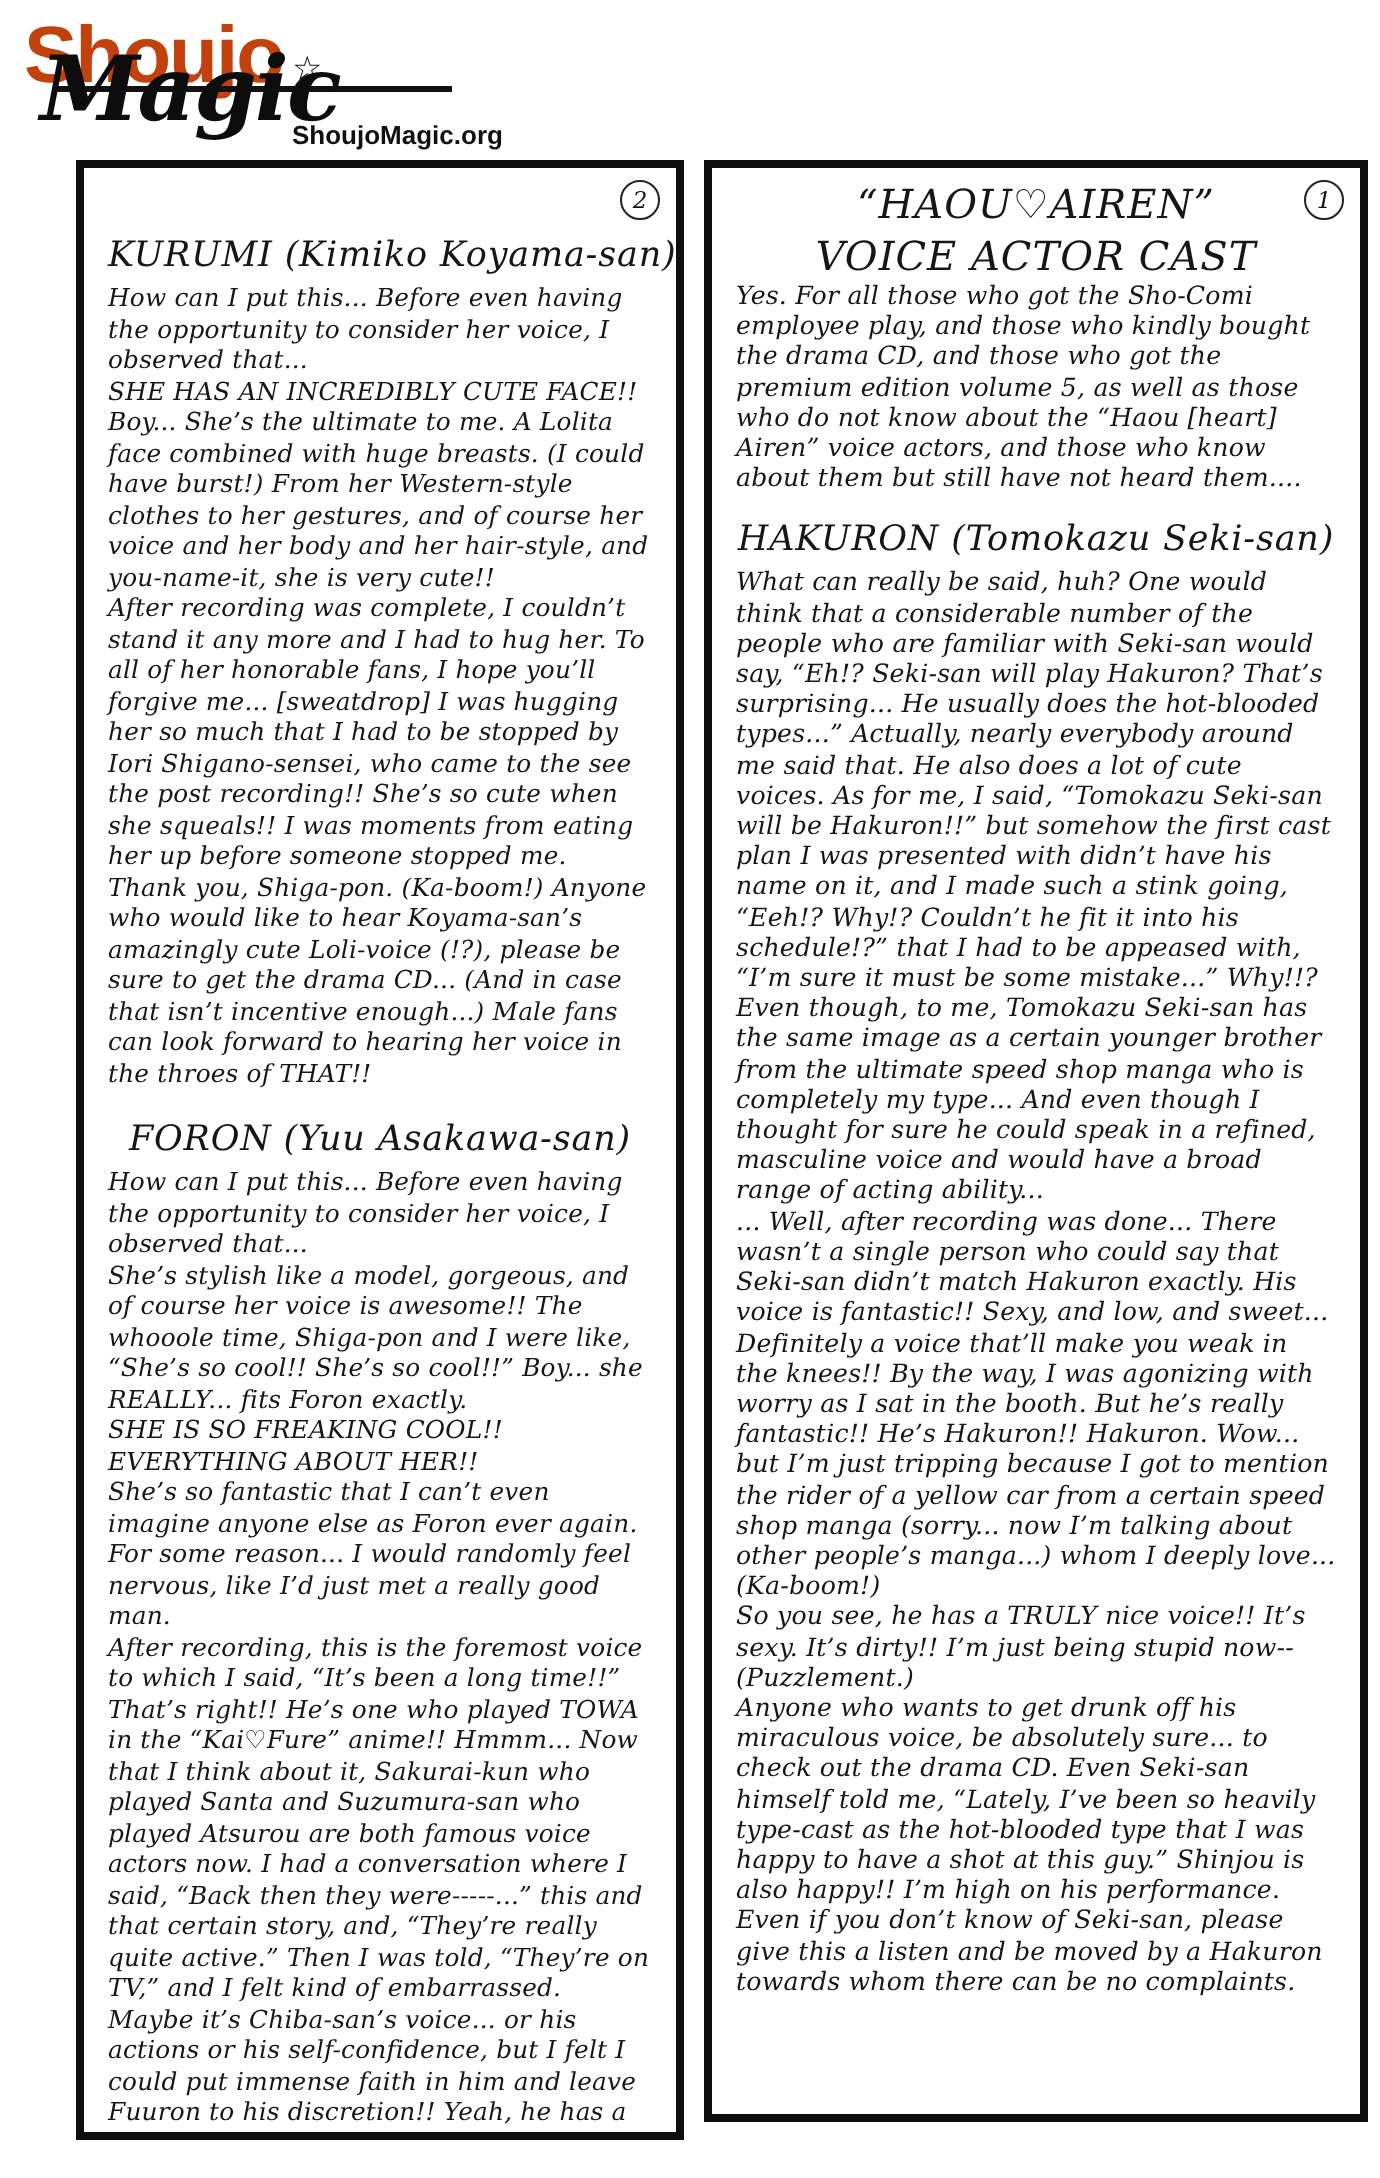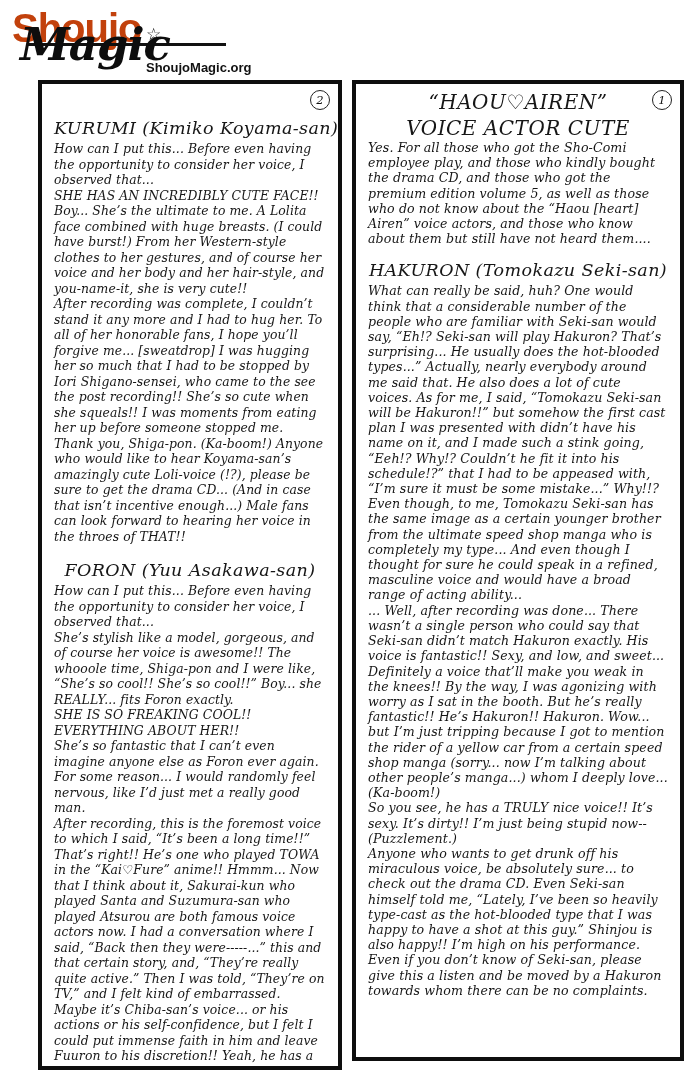--- a/index.html
+++ b/index.html
@@ -87,21 +87,21 @@
   <p>SHE IS SO FREAKING COOL!! EVERYTHING ABOUT HER!!</p>
   <p>She’s so fantastic that I can’t even imagine anyone else as Foron ever again. For some reason... I would randomly feel nervous, like I’d just met a really good man.</p>
 
   <p>After recording, this is the foremost voice to which I said, “It’s been a long time!!” That’s right!! He’s one who played TOWA in the “Kai♡Fure” anime!! Hmmm... Now that I think about it, Sakurai-kun who played Santa and Suzumura-san who played Atsurou are both famous voice actors now. I had a conversation where I said, “Back then they were-----...” this and that certain story, and, “They’re really quite active.” Then I was told, “They’re on TV,” and I felt kind of embarrassed. Maybe it’s Chiba-san’s voice... or his actions or his self-confidence, but I felt I could put immense faith in him and leave Fuuron to his discretion!! Yeah, he has a nice voice. ♡</p>
 </div>
 
 <div class="panel" id="right-panel">
   <span class="page-badge">1</span>
 
   <h1 class="panel-title">“HAOU♡AIREN”</h1>
-  <h1 class="panel-title">VOICE ACTOR CUTE</h1>
+  <h1 class="panel-title">VOICE ACTOR CAST</h1>
 
   <p>Yes. For all those who got the Sho-Comi employee play, and those who kindly bought the drama CD, and those who got the premium edition volume 5, as well as those who do not know about the “Haou [heart] Airen” voice actors, and those who know about them but still have not heard them....</p>
 
   <h2 class="section-heading">HAKURON (Tomokazu Seki-san)</h2>
   <p>What can really be said, huh? One would think that a considerable number of the people who are familiar with Seki-san would say, “Eh!? Seki-san will play Hakuron? That’s surprising... He usually does the hot-blooded types...” Actually, nearly everybody around me said that. He also does a lot of cute voices. As for me, I said, “Tomokazu Seki-san will be Hakuron!!” but somehow the first cast plan I was presented with didn’t have his name on it, and I made such a stink going, “Eeh!? Why!? Couldn’t he fit it into his schedule!?” that I had to be appeased with, “I’m sure it must be some mistake...” Why!!? Even though, to me, Tomokazu Seki-san has the same image as a certain younger brother from the ultimate speed shop manga who is completely my type... And even though I thought for sure he could speak in a refined, masculine voice and would have a broad range of acting ability...</p>
   <p>... Well, after recording was done... There wasn’t a single person who could say that Seki-san didn’t match Hakuron exactly. His voice is fantastic!! Sexy, and low, and sweet... Definitely a voice that’ll make you weak in the knees!! By the way, I was agonizing with worry as I sat in the booth. But he’s really fantastic!! He’s Hakuron!! Hakuron. Wow... but I’m just tripping because I got to mention the rider of a yellow car from a certain speed shop manga (sorry... now I’m talking about other people’s manga...) whom I deeply love... (Ka-boom!)</p>
   <p>So you see, he has a TRULY nice voice!!  It’s sexy. It’s dirty!! I’m just being stupid now-- (Puzzlement.)</p>
   <p>Anyone who wants to get drunk off his miraculous voice, be absolutely sure... to check out the drama CD. Even Seki-san himself told me, “Lately, I’ve been so heavily type-cast as the hot-blooded type that I was happy to have a shot at this guy.” Shinjou is also happy!! I’m high on his performance. Even if you don’t know of Seki-san, please give this a listen and be moved by a Hakuron towards whom there can be no complaints.</p>
 </div>
 

